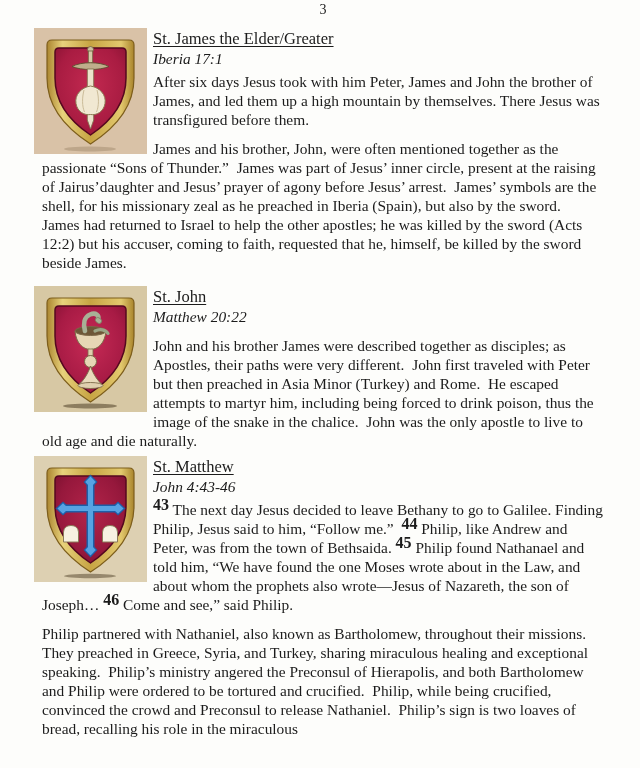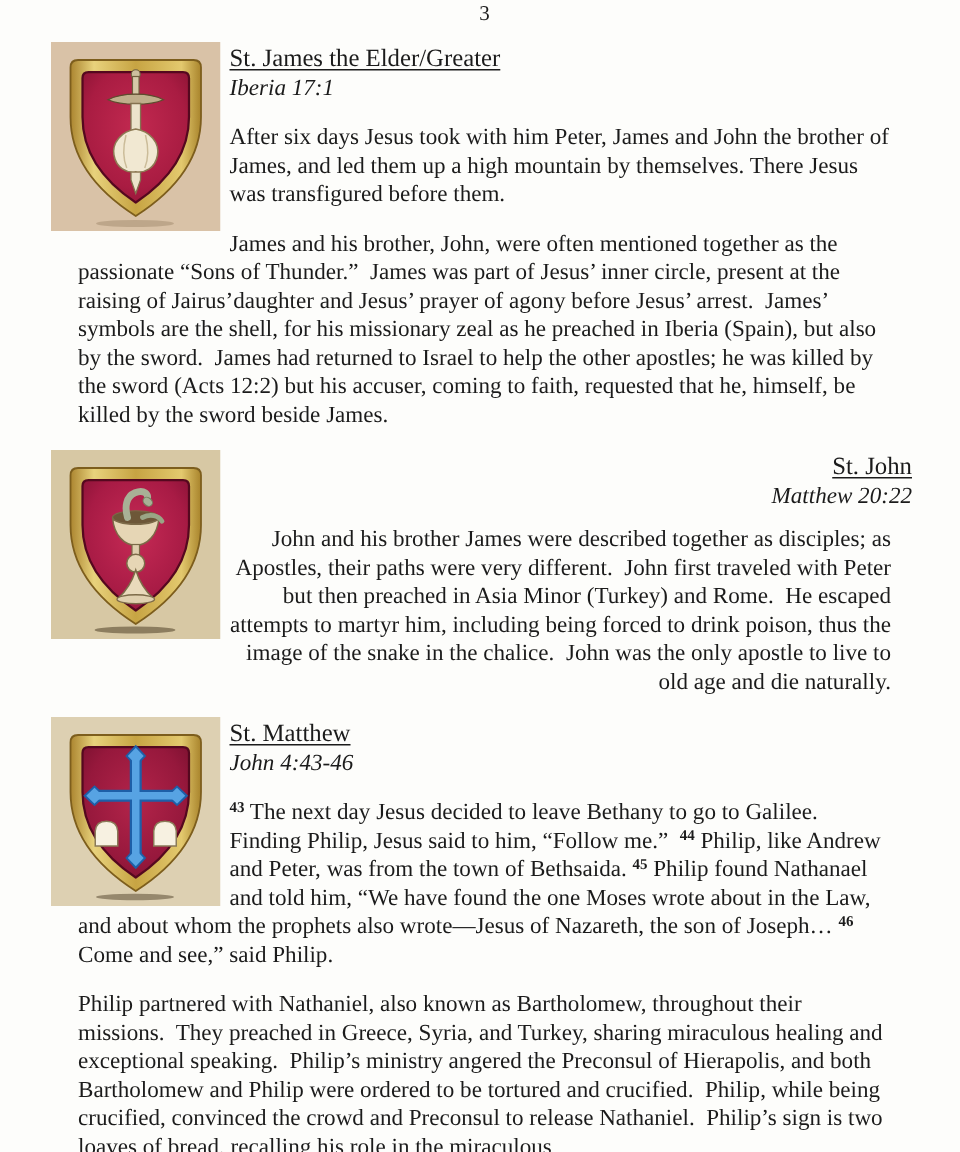--- a/index.html
+++ b/index.html
@@ -14,21 +14,21 @@
     color: #1b1b1b;
     overflow: hidden;
   }
   .page-number {
     text-align: center;
     font-size: 14px;
     line-height: 16px;
     margin: 0 0 10px 0;
   }
   .saint-section { clear: both; }
-  .sec-john   { margin-top: 14px; text-align: right; }
+  .sec-john   { margin-top: 14px; }
   .sec-philip { margin-top: 6px; }
   .crest {
     float: left;
     width: 113px;
     height: 126px;
     margin: 0 6px 4px -4px;
   }
   .crest svg { display: block; width: 113px; height: 126px; }
   .saint-title {
     font-size: 16.5px;
@@ -40,27 +40,27 @@
   }
   .verse-ref {
     font-style: italic;
     font-size: 15.4px;
     line-height: 19px;
     margin: 0;
   }
   .scripture, .body-text {
     font-size: 15.4px;
     line-height: 19px;
-    margin: 14px;
+    margin: 4px;
     white-space: pre-wrap;
   }
   .body-text { margin-top: 10px; font-family: Liberation Serif, serif; }
   sup.verse-num {
     font-weight: bold;
-    font-size: 10px;
+    font-size: 16px;
     line-height: 0;
     vertical-align: 5px;
   }
 </style>
 </head>
 <body>
 
 <div class="page">
 
   <div class="page-number">3</div>

